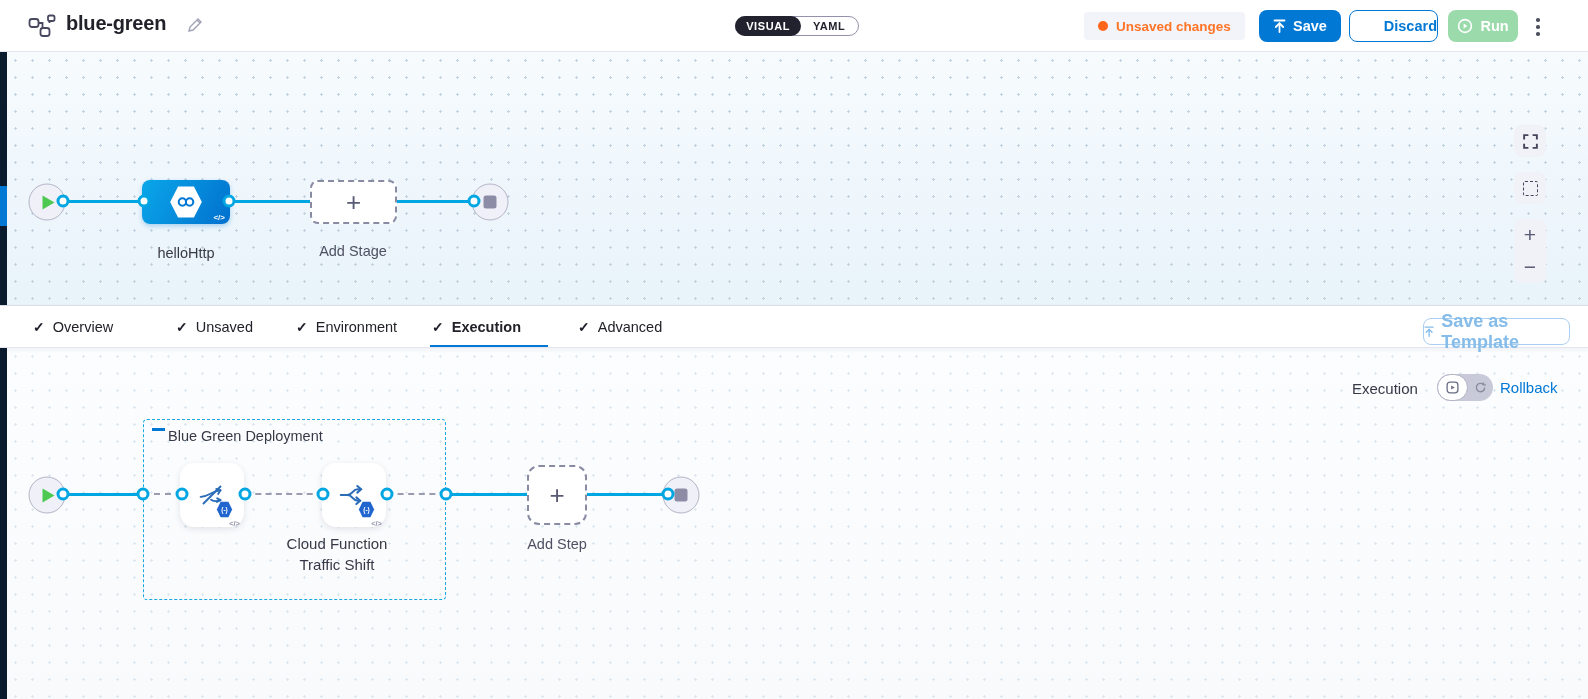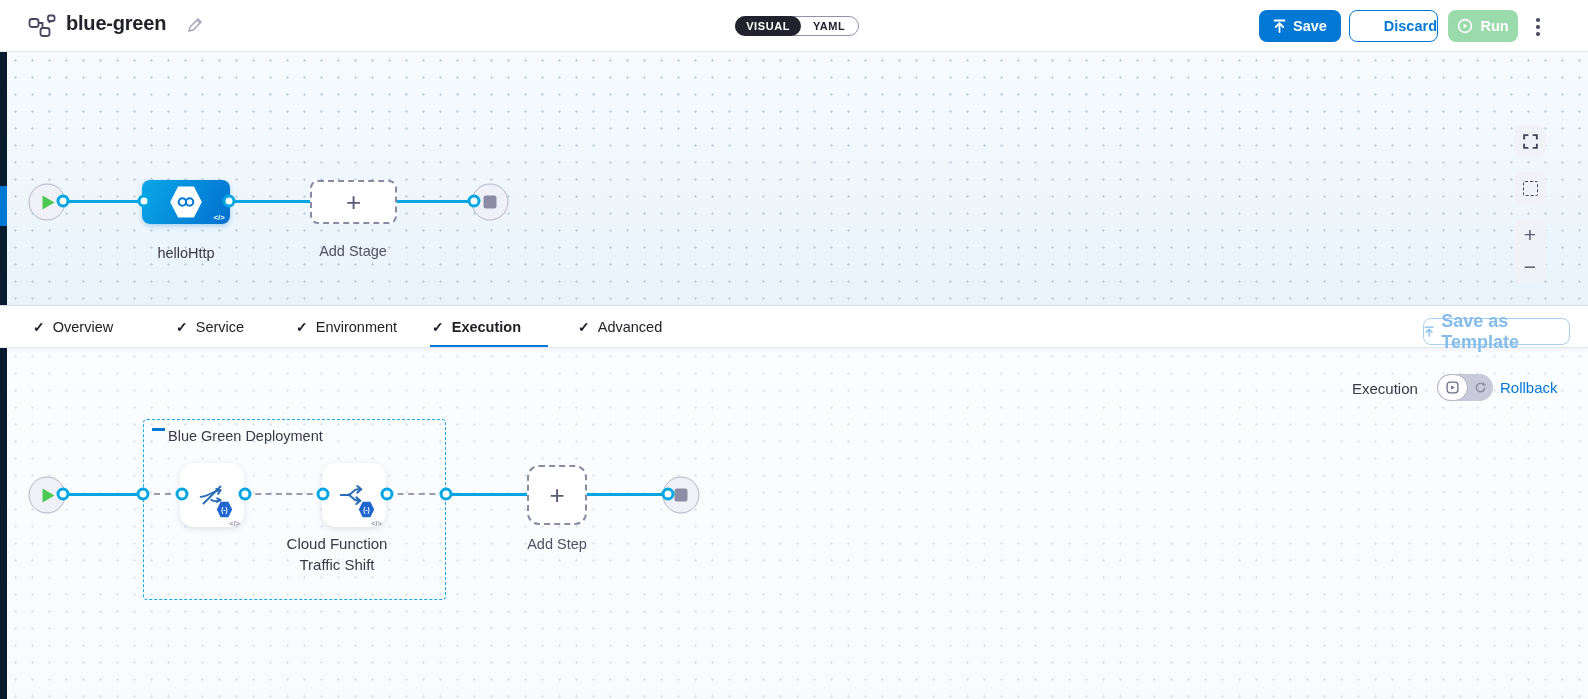--- a/index.html
+++ b/index.html
@@ -150,20 +150,24 @@
         <path d="M3 15 l1-4 8-8 3 3 -8 8 -4 1z"></path>
           <path d="M11 4 l3 3"></path>
       </svg>
     </span>
 
     <div class="mode-toggle">
       <div class="mode-seg mode-visual">VISUAL</div>
       <div class="mode-seg mode-yaml">YAML</div>
     </div>
 
+    <div class="unsaved">
+      <span class="unsaved-dot"></span>
+      <span class="unsaved-txt">Unsaved changes</span>
+    </div>
 
     <div class="btn btn-save">
       <svg width="13" height="14" viewBox="0 0 13 14" fill="none" stroke="#fff" stroke-width="1.8" stroke-linecap="round">
         <path d="M1.5 1.5 h10"></path>
           <path d="M6.5 13 V4.5"></path>
           <path d="M2.8 8 L6.5 4.3 L10.2 8"></path>
       </svg>
       <span>Save</span>
     </div>
 
@@ -239,21 +243,21 @@
     <div>−</div>
   </div>
 
   <div class="tabbar">
     <div class="tab" style="left:33px;">
       <span class="check">✓</span>
       <span>Overview</span>
     </div>
     <div class="tab" style="left:176px;">
       <span class="check">✓</span>
-      <span>Service</span>
+      <span>Unsaved</span>
     </div>
     <div class="tab" style="left:296px;">
       <span class="check">✓</span>
       <span>Environment</span>
     </div>
     <div class="tab active" style="left:432px;">
       <span class="check">✓</span>
       <span>Execution</span>
     </div>
     <div class="tab" style="left:578px;">

